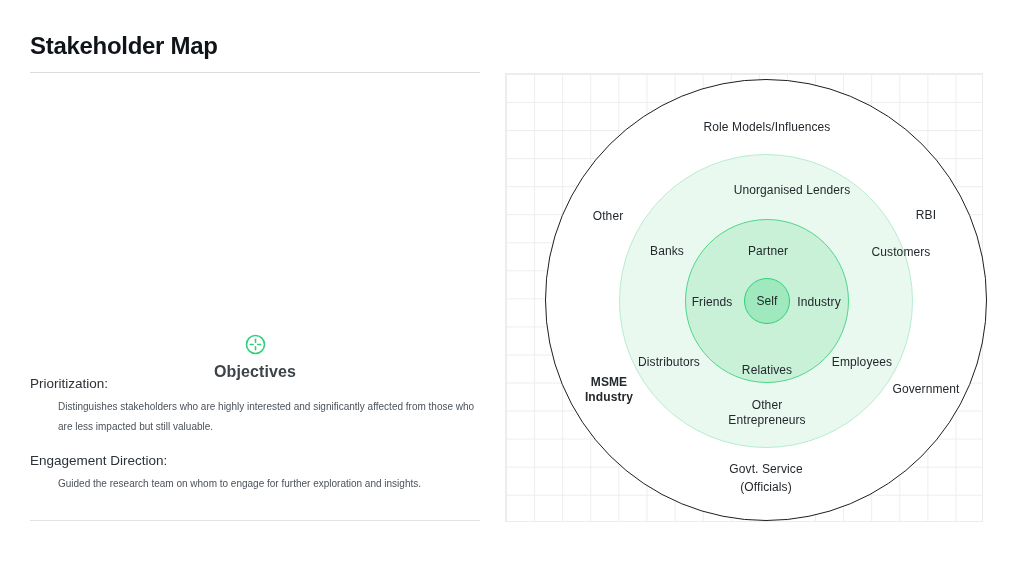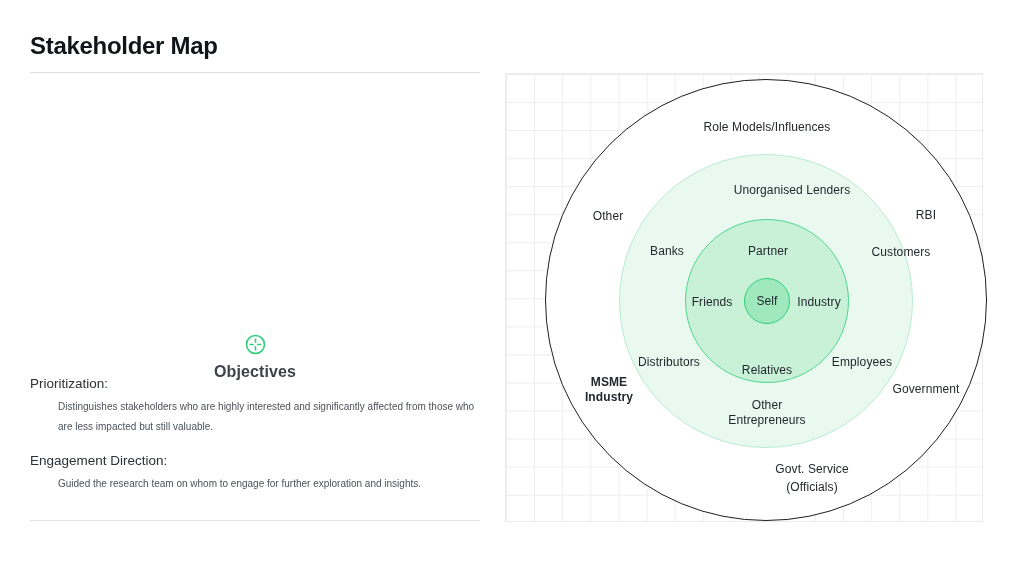--- a/index.html
+++ b/index.html
@@ -128,17 +128,17 @@
     <div class="map-label" style="left:261px; top:227px;">Self</div>
     <div class="map-label" style="left:313px; top:228px;">Industry</div>
     <div class="map-label" style="left:261px; top:272px;margin-top:24px;">Relatives</div>
     <div class="map-label" style="left:163px; top:288px;">Distributors</div>
     <div class="map-label" style="left:356px; top:288px;">Employees</div>
     <div class="map-label" style="left:103px; top:316px;font-weight:bold;">MSME
 Industry</div>
     <div class="map-label" style="left:420px; top:315px;">Government</div>
     <div class="map-label lh-tight" style="left:261px; top:339px;">Other
 Entrepreneurs</div>
-    <div class="map-label lh-loose" style="left:260px; top:404px;margin-left:46px;">Govt. Service
+    <div class="map-label lh-loose" style="left:260px; top:404px;">Govt. Service
 (Officials)</div>
   </div>
 
 </div>
 
 </body></html>

